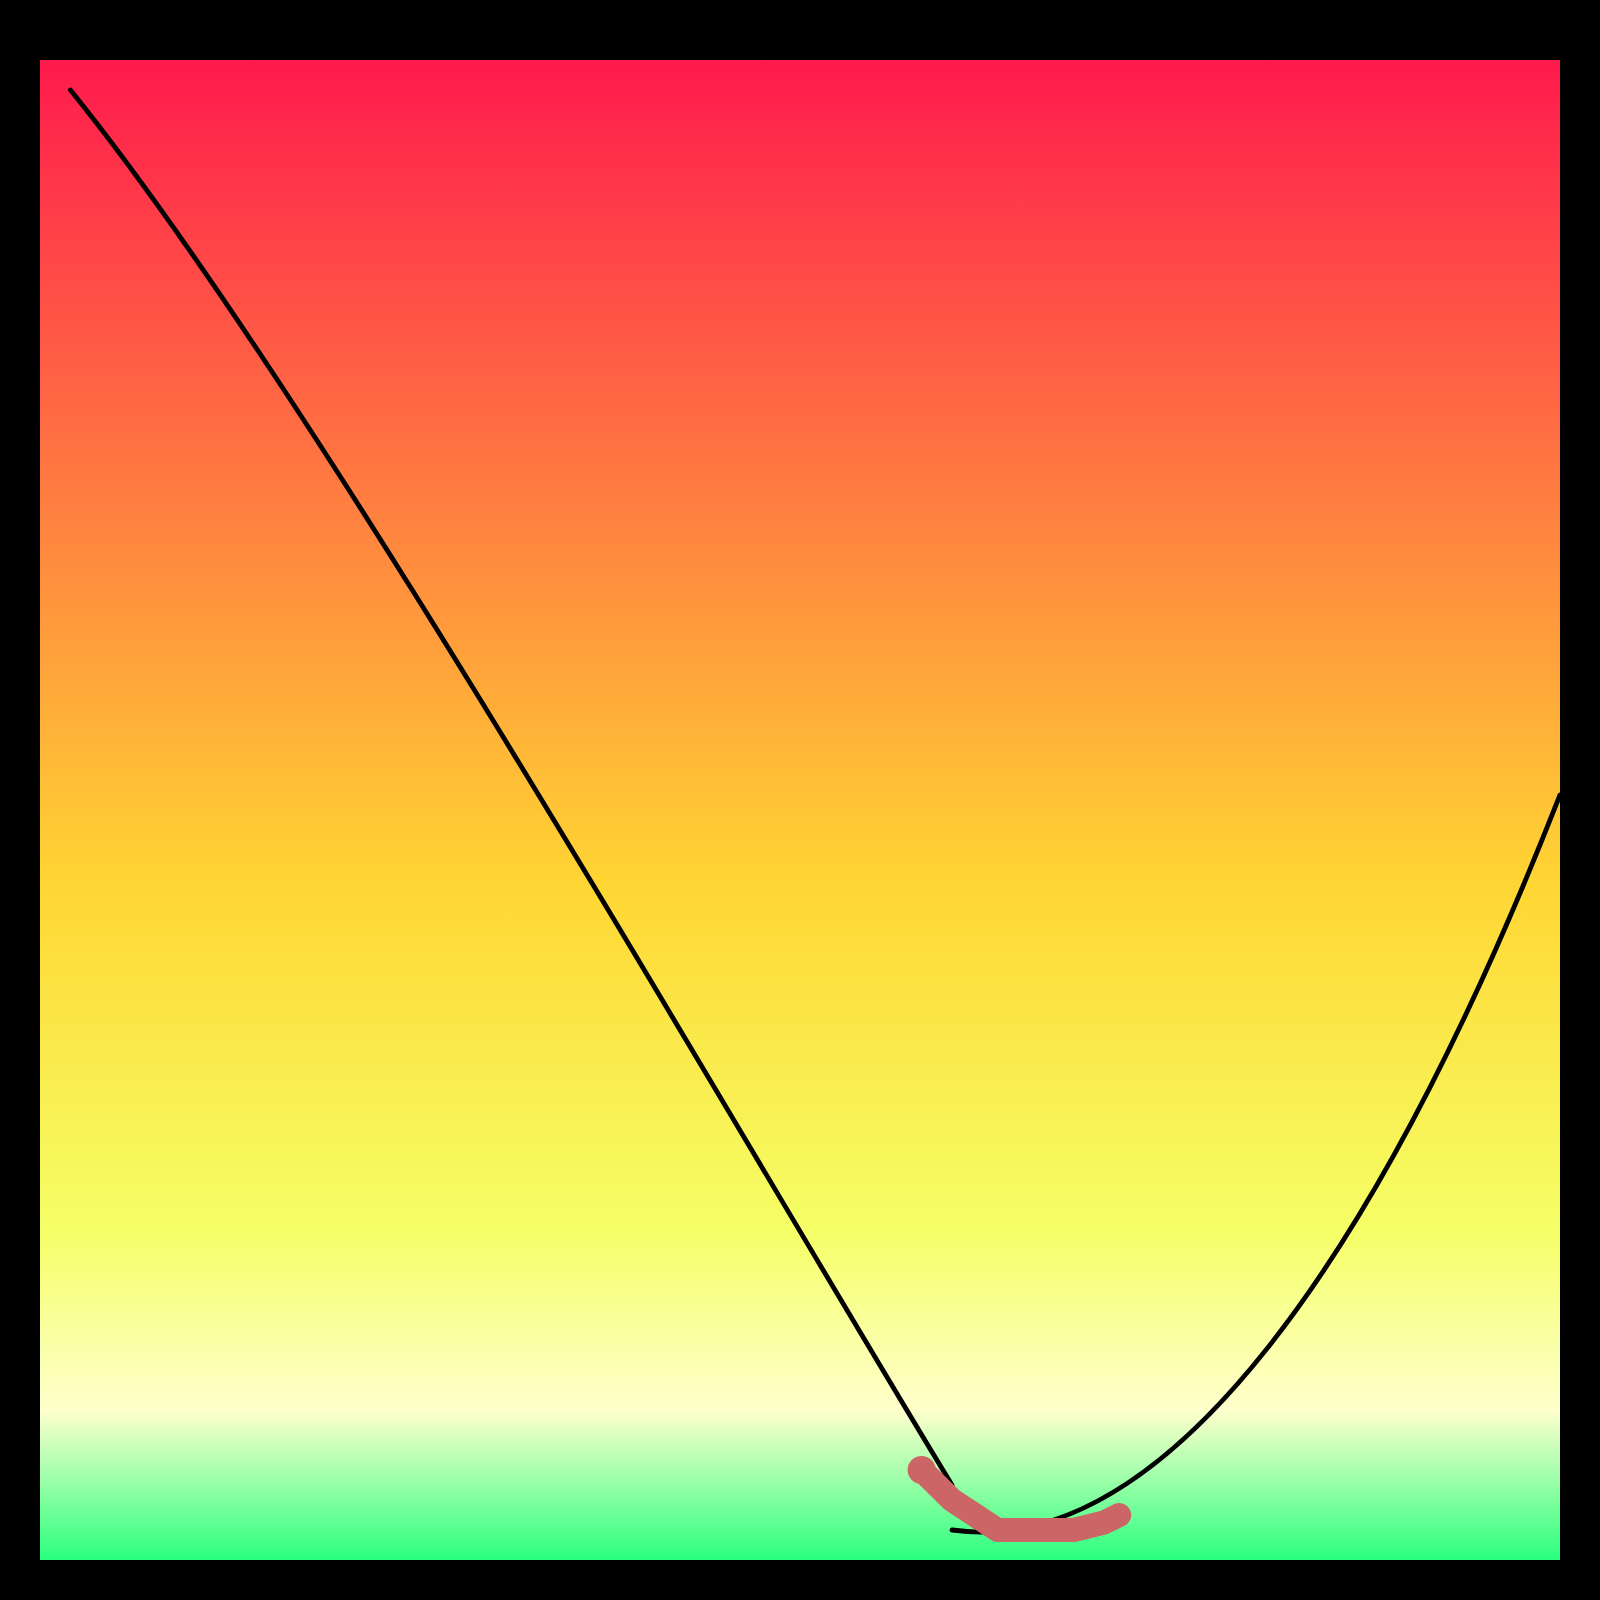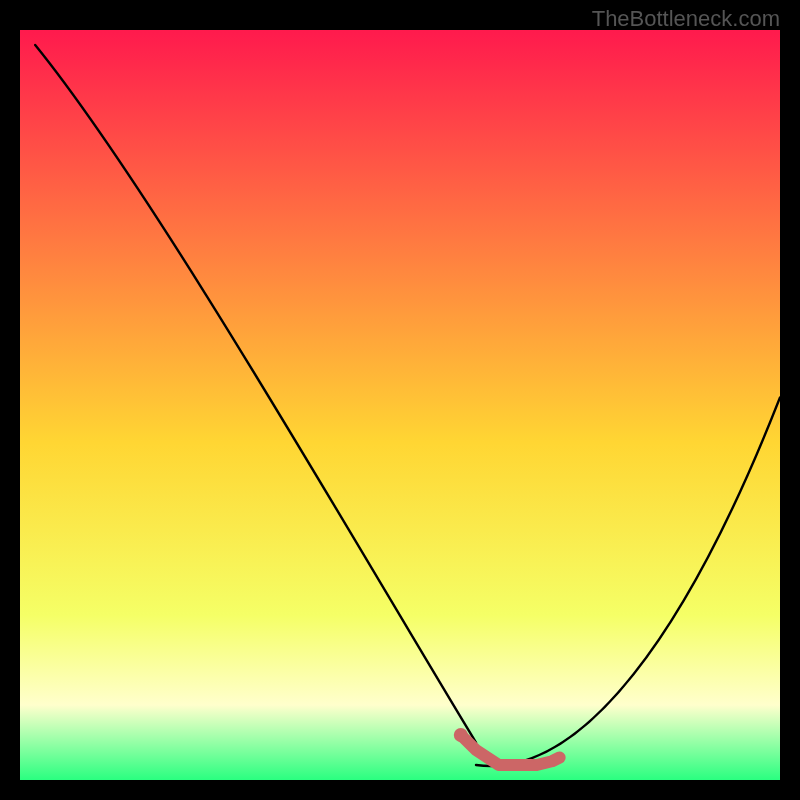--- a/index.html
+++ b/index.html
@@ -34,21 +34,20 @@
   svg.curves {
     position: absolute;
     left: 0; top: 0;
     width: 100%; height: 100%;
   }
 </style>
 </head>
 <body>
 
 <div class="container">
-  <div class="watermark">TheBottleneck.com</div>
 
   <div class="plot-area">
     <svg class="grad" viewBox="0 0 760 750" preserveAspectRatio="none">
       <defs>
         <linearGradient id="bggrad" x1="0" y1="0" x2="0" y2="1">
           <stop id="g0" offset="0%" stop-color="#ff1a4d"></stop>
           <stop id="g1" offset="30%" stop-color="#ff8040"></stop>
           <stop id="g2" offset="55%" stop-color="#ffd633"></stop>
           <stop id="g3" offset="78%" stop-color="#f5ff66"></stop>
           <stop id="g4" offset="90%" stop-color="#ffffcc"></stop>

